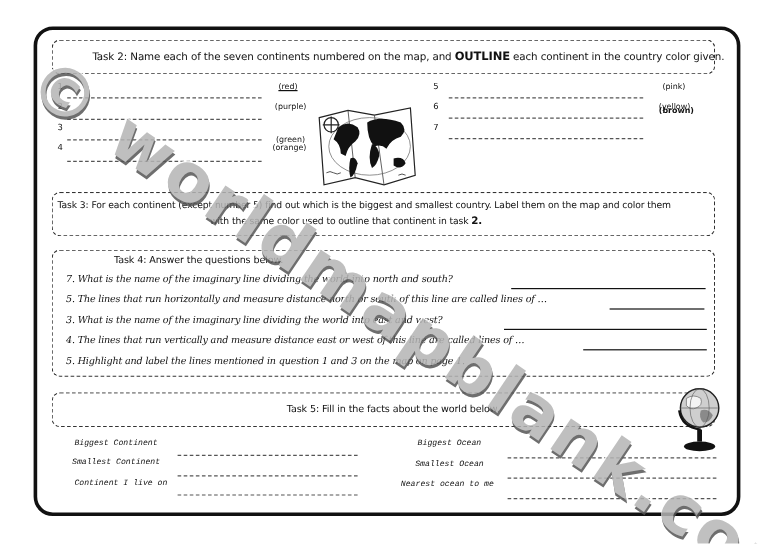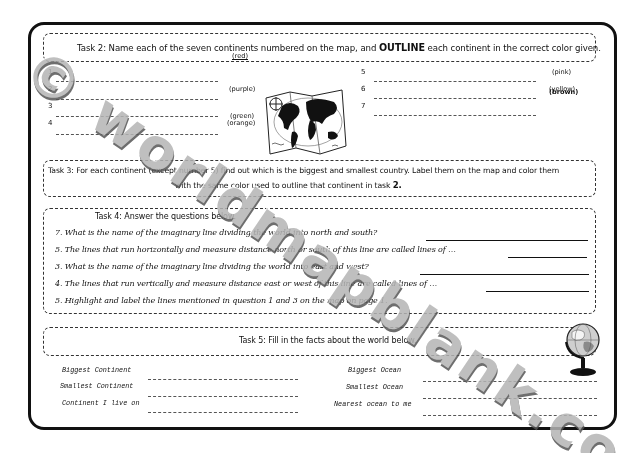--- a/index.html
+++ b/index.html
@@ -23,26 +23,26 @@
 </style>
 </head>
 <body>
 
 <div class="sheet"></div>
 
 <div class="dbox" style="left:43px;top:33px;width:553px;height:29px;"></div>
 <div class="task-title" style="left:77px;top:42px;">
   <span>Task 2: Name each of the seven continents numbered on the map, and</span>
   <b>OUTLINE</b>
-  <span>each continent in the correct color given.</span>
+  <span>each continent in the country color given.</span>
 </div>
 
 <div>
   <span class="num" style="left:48px;top:68px;">1</span>
-  <span class="clabel" style="left:232px;top:52px;text-decoration:underline;">(red)</span>
+  <span class="clabel" style="left:232px;top:68px;text-decoration:underline;">(red)</span>
   <div class="dots" style="left:56px;top:81px;width:162px;"></div>
 </div>
 <div>
   <span class="num" style="left:48px;top:85px;">2</span>
   <span class="clabel" style="left:229px;top:85px;">(purple)</span>
   <div class="dots" style="left:56px;top:99px;width:162px;"></div>
 </div>
 <div>
   <span class="num" style="left:48px;top:102px;">3</span>
   <span class="clabel" style="left:230px;top:112px;">(green)</span>

